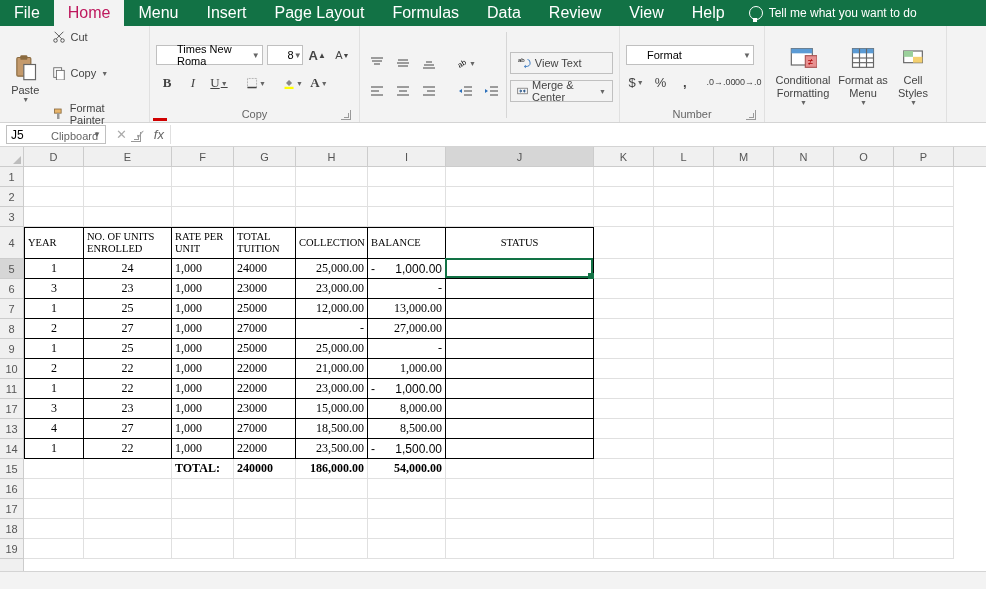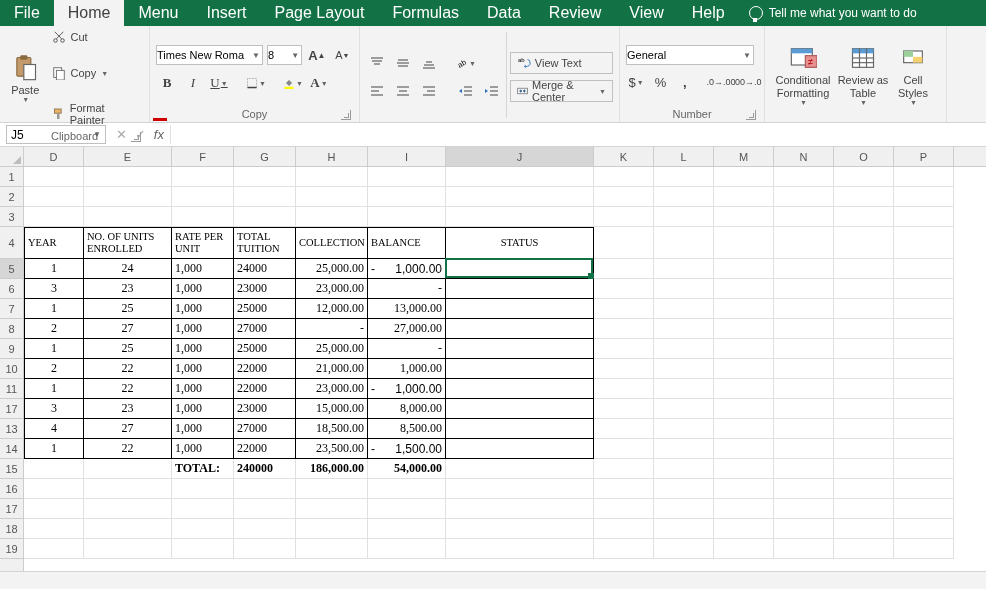--- a/index.html
+++ b/index.html
@@ -1,42 +1,42 @@
 <!DOCTYPE html>
 <html><head>
 <meta charset="utf-8">
 <style>
 * { box-sizing: border-box; margin: 0; padding: 0; font-family: 'Segoe UI', Tahoma, sans-serif; }
 body { background: #fff; font-size: 12px; overflow: hidden; width: 986px; height: 589px; }
 
 
 .tabs { background: #127245; display: flex; height: 26px; align-items: stretch; color: #fff; }
 .tab { padding: 0 14px; display: flex; align-items: center; font-size: 16px; cursor: pointer; }
-.tab.active { background: #f3f3f3; color: #404040; }
+.tab.active { background: #f3f3f3; color: #be185d; }
 .tellme-wrap { display: flex; align-items: center; gap: 6px; padding: 0 10px; }
 .bulb { width: 14px; height: 14px; border: 1.5px solid #fff; border-radius: 50%; position: relative; }
 .bulb::after { content: ''; position: absolute; width: 4px; height: 4px; background: #fff; bottom: -3px; left: 3px; }
 
 
 .ribbon { background: #f3f3f3; border-bottom: 1px solid #d4d4d4; display: flex; height: 97px; }
 .group { border-right: 1px solid #e0e0e0; padding: 2px 6px 0 6px; display: flex; flex-direction: column; position: relative; }
 .group-body { flex: 1; display: flex; }
 .group-label { text-align: center; font-size: 11px; color: #666; padding: 2px 0; position: relative; }
 .group-label .dlaunch { position: absolute; right: 2px; bottom: 2px; width: 10px; height: 10px; border: 1px solid #999; border-top: none; border-left: none; }
 .group-label .dlaunch::after { content: ''; position: absolute; right: 1px; bottom: 1px; width: 4px; height: 4px; border-right: 1px solid #999; border-bottom: 1px solid #999; }
 
 .btn-lg { width: 40px; display: flex; flex-direction: column; align-items: center; justify-content: center; font-size: 11px; color: #444; padding: 2px; cursor: pointer; }
 .btn-lg svg { width: 28px; height: 28px; margin-bottom: 2px; }
 .btn-sm { display: flex; align-items: center; gap: 4px; font-size: 11px; color: #444; padding: 2px 4px; cursor: pointer; }
 .btn-sm svg { width: 14px; height: 14px; }
 .stack { display: flex; flex-direction: column; justify-content: center; gap: 18px; }
 .row { display: flex; align-items: center; gap: 4px; }
 .sep { width: 1px; background: #d6d6d6; margin: 4px 3px; }
 
-.combo { height: 20px; border: 1px solid #c0c0c0; background: #fff; display: flex; align-items: center; padding: 0 2px 0 0; font-size: 11px; }
+.combo { height: 20px; border: 1px solid #c0c0c0; background: #fff; display: flex; align-items: center; padding: 0 2px 0 20px; font-size: 11px; }
 .combo .arr { margin-left: auto; font-size: 8px; color: #666; }
 .icon-btn { width: 22px; height: 22px; display: flex; align-items: center; justify-content: center; cursor: pointer; font-size: 13px; color: #444; border: 1px solid transparent; }
 .icon-btn svg { width: 16px; height: 16px; }
 .dd { font-size: 7px; color: #666; margin-left: 1px; }
 
 
 .fbar { display: flex; height: 24px; border-bottom: 1px solid #d4d4d4; background: #fff; align-items: stretch; }
 .namebox { width: 100px; border: 1px solid #c0c0c0; margin: 2px 4px 2px 6px; display: flex; align-items: center; padding: 0 4px; font-size: 12px; }
 .namebox .arr { margin-left: auto; font-size: 8px; color: #666; }
 .fbtns { display: flex; align-items: center; padding: 0 6px; gap: 8px; border-right: 1px solid #e0e0e0; margin: 2px 0; }
@@ -271,21 +271,21 @@
           <span>Merge &amp; Center</span>
             <span class="dd">▼</span>
         </div>
       </div>
     </div>
   </div>
 
   <div class="group" style="width:145px">
     <div class="group-body stack" style="gap:6px;padding-top:4px">
       <div class="combo" style="width:128px">
-          <span>General</span>
+          <span>Format</span>
           <span class="arr">▼</span>
         </div>
       <div class="row">
         <div class="icon-btn">$<span class="dd">▼</span></div>
         <div class="icon-btn">%</div>
         <div class="icon-btn" style="font-weight:bold">,</div>
         <div class="sep"></div>
         <div class="icon-btn" style="font-size:9px">.0→.00</div>
         <div class="icon-btn" style="font-size:9px">.00→.0</div>
       </div>
@@ -307,21 +307,21 @@
       </div>
       <div class="btn-lg" style="width:56px">
         <svg viewBox="0 0 24 24">
             <rect x="3" y="4" width="18" height="16" fill="#fff" stroke="#666"></rect>
             <rect x="3" y="4" width="18" height="4" fill="#5b9bd5"></rect>
             <line x1="9" y1="4" x2="9" y2="20" stroke="#666"></line>
             <line x1="15" y1="4" x2="15" y2="20" stroke="#666"></line>
             <line x1="3" y1="12" x2="21" y2="12" stroke="#666"></line>
             <line x1="3" y1="16" x2="21" y2="16" stroke="#666"></line>
           </svg>
-        <span style="text-align:center;line-height:1.1">Review as Table</span>
+        <span style="text-align:center;line-height:1.1">Format as Menu</span>
           <span class="dd">▼</span>
       </div>
       <div class="btn-lg" style="width:44px">
         <svg viewBox="0 0 24 24">
             <rect x="4" y="6" width="16" height="10" fill="#fff" stroke="#666"></rect>
             <rect x="4" y="6" width="8" height="5" fill="#9bd09b"></rect>
             <rect x="12" y="11" width="8" height="5" fill="#f4d06f"></rect>
           </svg>
         <span style="text-align:center;line-height:1.1">Cell Styles</span>
           <span class="dd">▼</span>

